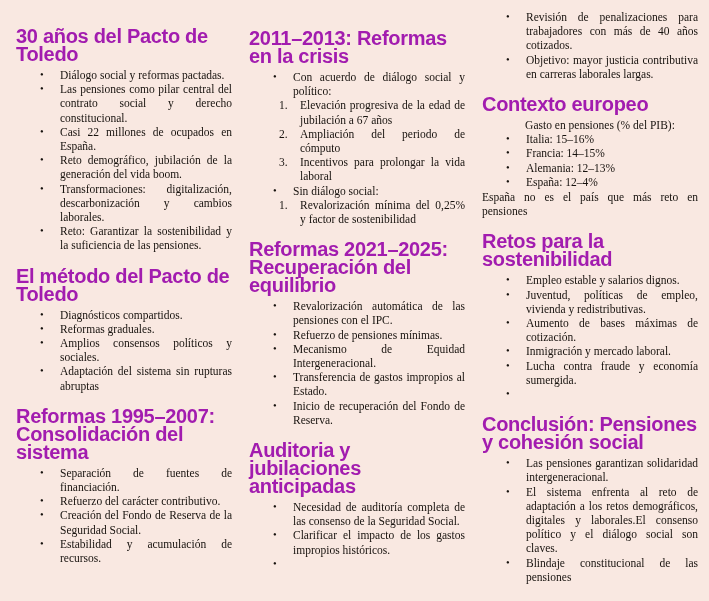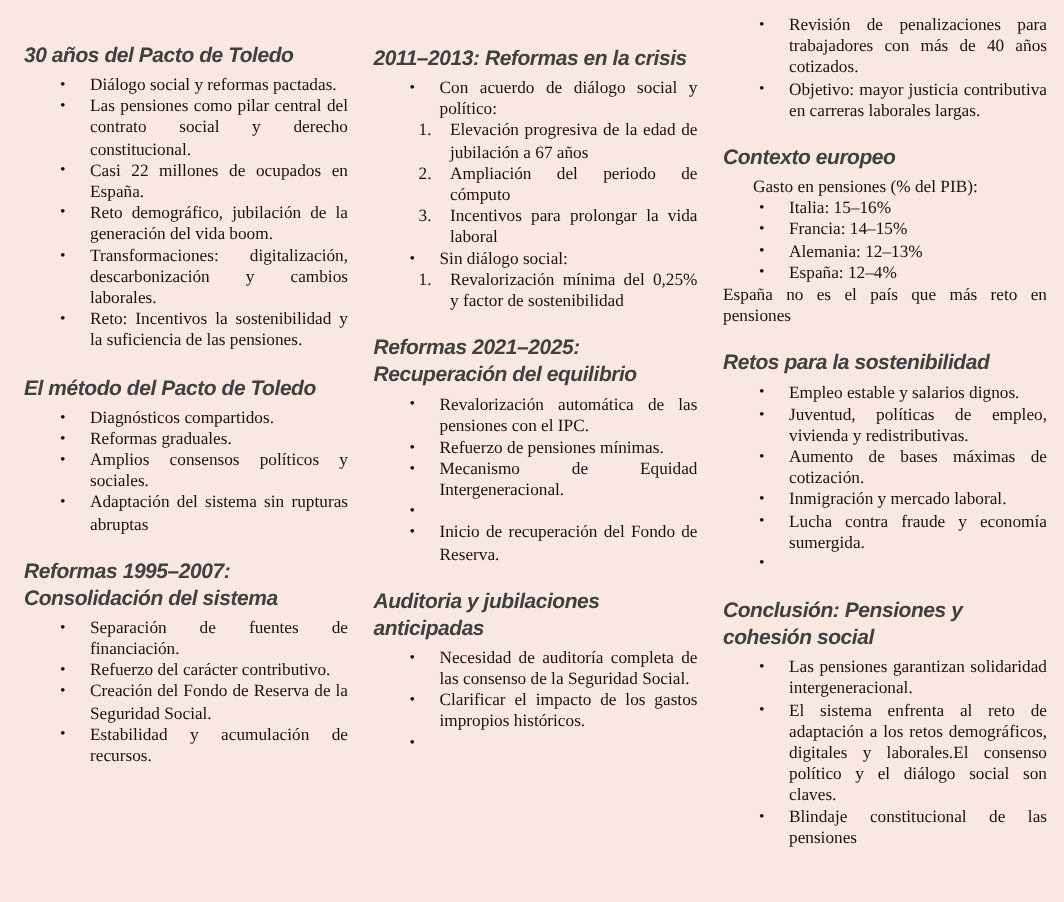--- a/index.html
+++ b/index.html
@@ -19,26 +19,25 @@
     background: #F9E8E1;
   }
   .col { width: 216px; flex: none; box-sizing: border-box; }
   .col-1 { padding-top: 27px; }
   .col-2 { padding-top: 29px; }
   .col-3 { padding-top: 10px; }
 
   .heading {
     font-family: "Liberation Sans", sans-serif;
     font-weight: bold;
-    font-size: 14px;
+    font-size: 20px;
     line-height: 18px;
     letter-spacing: -0.3px;
-    color: #404040;
+    color: #a21caf;
     margin: 14px 0 5px 0;
-    font-style: italic;
   }
   .heading.first { margin-top: 0; }
 
   .list { margin: 0; padding: 0; }
   .li {
     display: flex;
     font-size: 11.5px;
     line-height: 14.2px;
     padding-left: 24px;
   }
@@ -52,20 +51,21 @@
     text-align: justify;
     text-justify: inter-word;
   }
   .li.num { padding-left: 30px; }
   .li.num .marker { width: 21px; font-size: 11.5px; }
 
   .plain {
     font-size: 11.5px;
     line-height: 14.2px;
     margin: 0;
+    text-align: center;
   }
   .plain.indent { padding-left: 20px; }
   .plain.flush { text-align: justify; margin-top: 1px; }
 </style>
 </head>
 <body>
 
 <div class="page">
 
   <div class="col col-1">
@@ -86,21 +86,21 @@
       <div class="li">
           <span class="marker">•</span>
           <span class="txt">Reto demográfico, jubilación de la generación del vida boom.</span>
         </div>
       <div class="li">
           <span class="marker">•</span>
           <span class="txt">Transformaciones: digitalización, descarbonización y cambios laborales.</span>
         </div>
       <div class="li">
           <span class="marker">•</span>
-          <span class="txt">Reto: Incentivos la sostenibilidad y la suficiencia de las pensiones.</span>
+          <span class="txt">Reto: Garantizar la sostenibilidad y la suficiencia de las pensiones.</span>
         </div>
     </div>
     <div class="heading">El método del Pacto de Toledo</div>
     <div class="list">
       <div class="li">
           <span class="marker">•</span>
           <span class="txt">Diagnósticos compartidos.</span>
         </div>
       <div class="li">
           <span class="marker">•</span>
@@ -173,20 +173,21 @@
       <div class="li">
           <span class="marker">•</span>
           <span class="txt">Refuerzo de pensiones mínimas.</span>
         </div>
       <div class="li">
           <span class="marker">•</span>
           <span class="txt">Mecanismo de Equidad Intergeneracional.</span>
         </div>
       <div class="li">
           <span class="marker">•</span>
+          <span class="txt">Transferencia de gastos impropios al Estado.</span>
         </div>
       <div class="li">
           <span class="marker">•</span>
           <span class="txt">Inicio de recuperación del Fondo de Reserva.</span>
         </div>
     </div>
     <div class="heading">Auditoria y jubilaciones anticipadas</div>
     <div class="list">
       <div class="li">
           <span class="marker">•</span>

